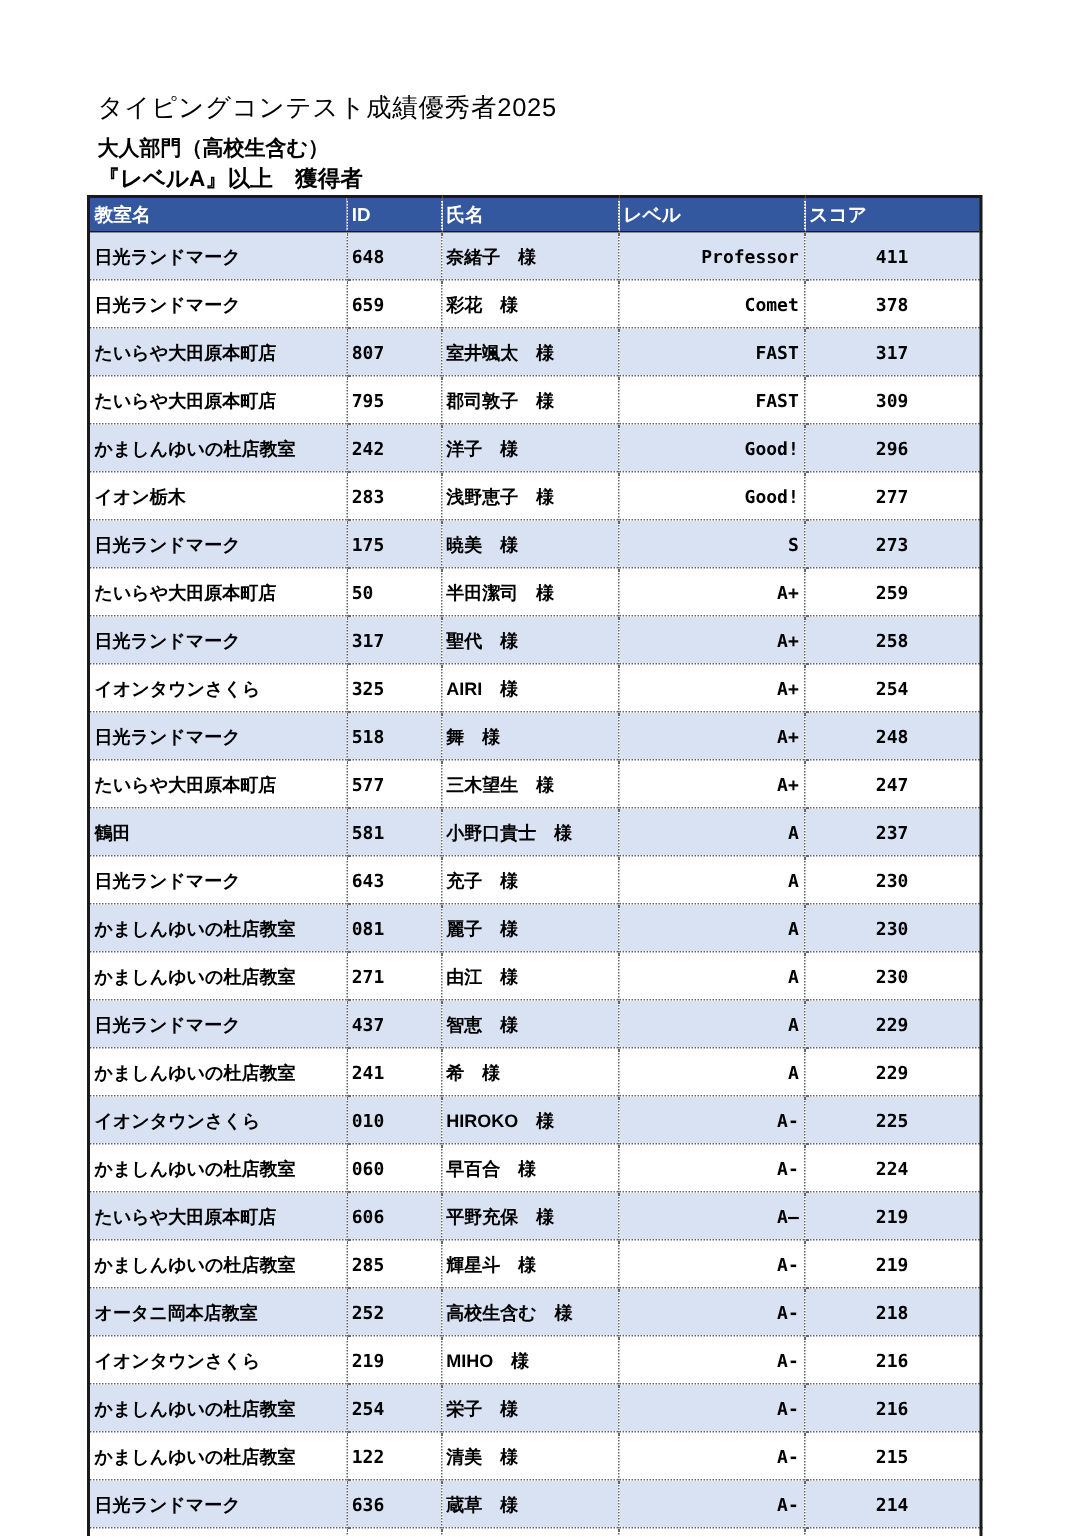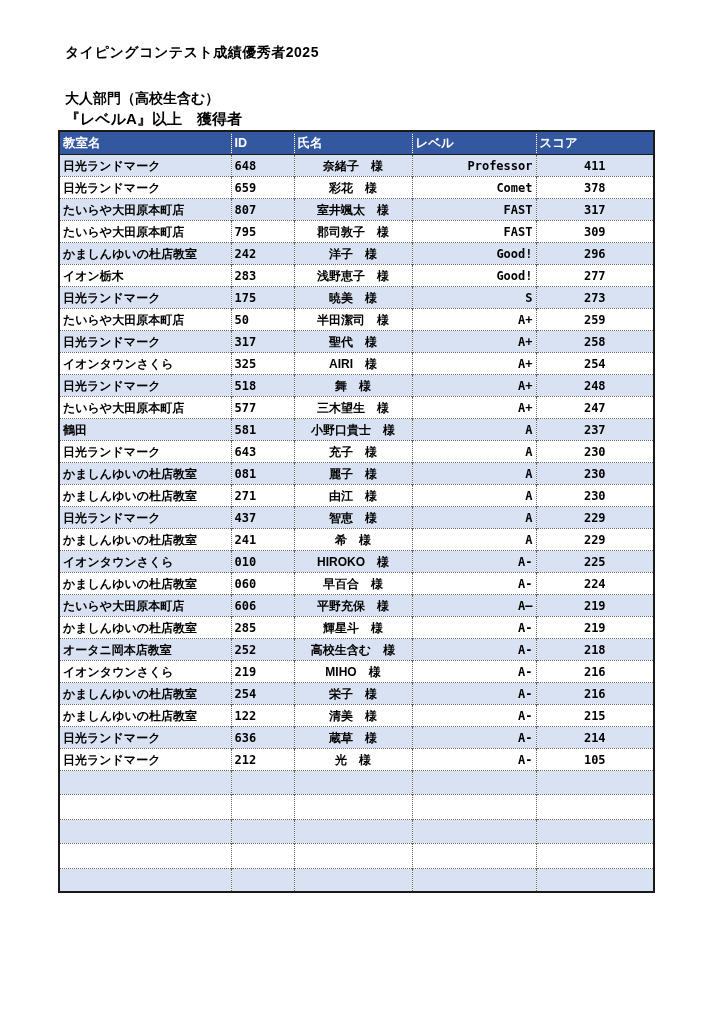--- a/index.html
+++ b/index.html
@@ -6,22 +6,22 @@
   body{
     width:724px;height:1024px;
     background:#ffffff;
     font-family:"Liberation Sans","DejaVu Sans",sans-serif;
     color:#000;
     position:relative;
     overflow:hidden;
   }
   .page{position:absolute;inset:0;}
   .title{
-    position:absolute;left:65px;top:44px;
-    font-size:14px;font-weight:700;letter-spacing:0.5px;
+    position:absolute;left:65px;top:60px;
+    font-size:17px;font-weight:400;letter-spacing:0.5px;
     white-space:nowrap;
   }
   .subtitle{
     position:absolute;left:65px;top:90px;
     font-size:14px;font-weight:700;white-space:nowrap;
   }
   .condition{
     position:absolute;left:65px;top:110px;
     font-size:15px;font-weight:700;white-space:nowrap;
   }
@@ -44,26 +44,26 @@
   table.results thead th{
     background:var(--header-bg,#33589F);
     color:var(--header-text,#fff);
     font-weight:700;
     text-align:left;
     height:22px;
     border-top:2px solid var(--border-dark,#1a1a1a);
     border-bottom:1px solid var(--border-dark,#1a1a1a);
     font-size:12.5px;
   }
-  table.results tbody tr{height:22px;}
+  table.results tbody tr{height:32px;}
   table.results tbody tr.empty-row{height:24.4px;}
   table.results tbody tr:nth-child(odd) td{background:var(--stripe,#D9E2F2);}
   td.c-classroom{text-align:left;font-weight:700;}
   td.c-id{text-align:left;font-family:"DejaVu Sans Mono","Liberation Mono",monospace;font-weight:700;}
-  td.c-name{text-align:center;font-weight:700;padding-right:2px;margin-top:44px;}
+  td.c-name{text-align:left;font-weight:700;padding-right:2px;margin-top:44px;}
   td.c-level{text-align:right;font-family:"DejaVu Sans Mono","Liberation Mono",monospace;font-weight:700;padding-left:2px;}
   td.c-score{text-align:center;font-family:"DejaVu Sans Mono","Liberation Mono",monospace;font-weight:700;}
 </style>
 </head>
 <body>
 
 <div class="page">
 
   <div class="title">タイピングコンテスト成績優秀者2025</div>
   <div class="subtitle">大人部門（高校生含む）</div>

